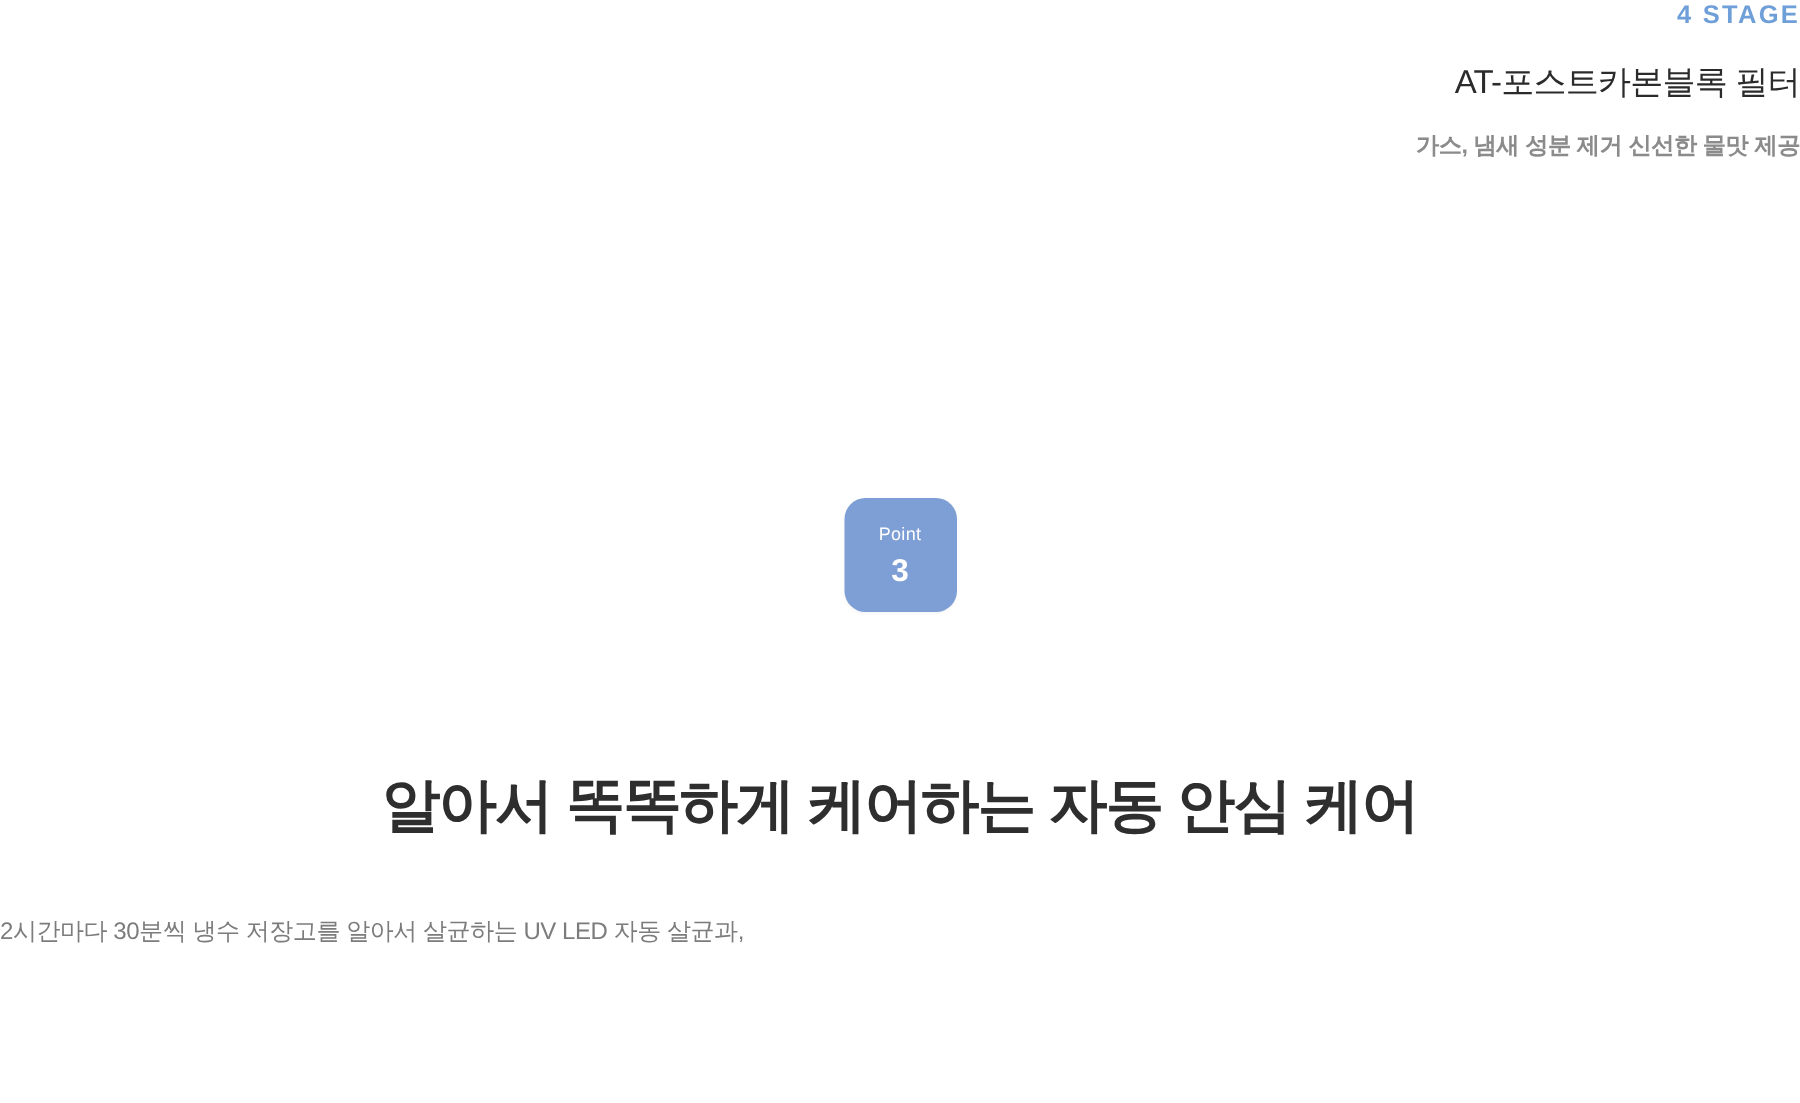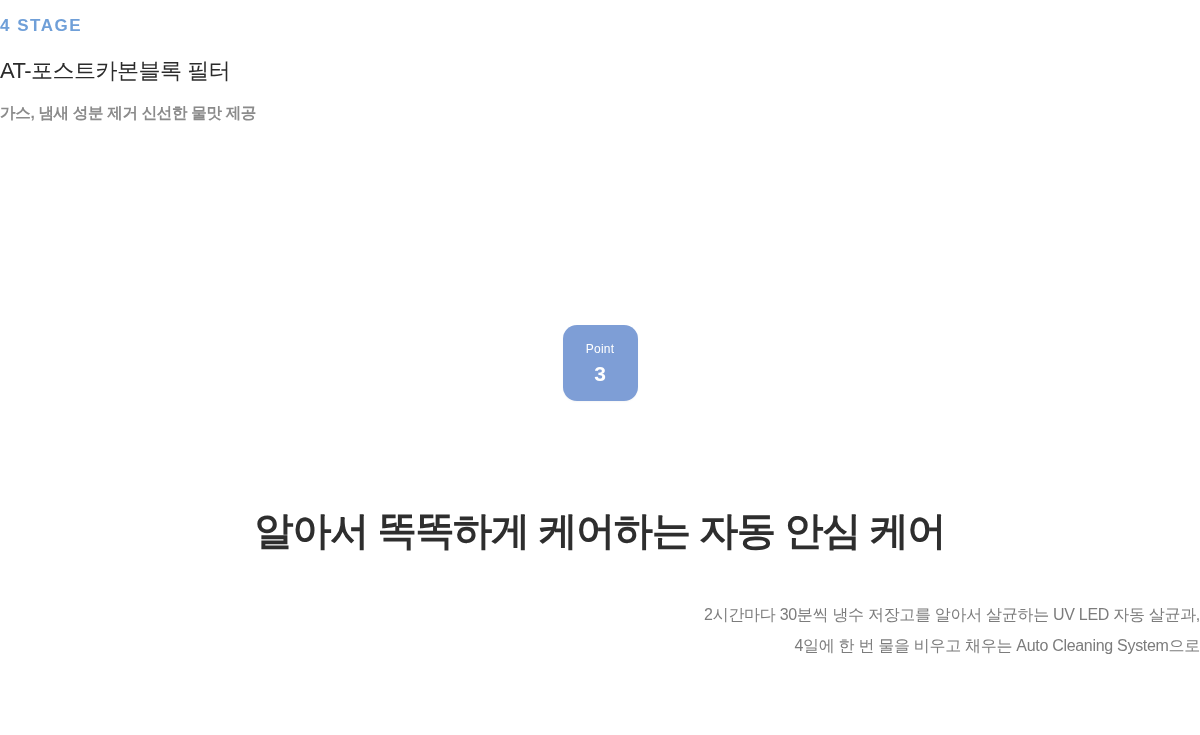--- a/index.html
+++ b/index.html
@@ -19,22 +19,22 @@
 
   .page {
     width: 1200px;
     height: 735px;
     position: relative;
   }
 
   
   .stage-block {
     width: 100%;
-    text-align: left;
-    padding-top: 16px;
+    text-align: right;
+    padding-top: 0px;
   }
   .stage-label {
     font-size: 17px;
     font-weight: 700;
     letter-spacing: 1.5px;
     color: #6f9fd8;
     line-height: 20px;
     margin: 0;
     padding-top: 0px;
   }
@@ -66,20 +66,21 @@
     width: 75px;
     height: 76px;
     border-radius: 14px;
     background: #7e9ed6;
     color: #ffffff;
     display: flex;
     flex-direction: column;
     align-items: center;
     justify-content: center;
     box-shadow: 0 1px 2px rgba(0,0,0,0.04);
+    margin-top: 23px;
   }
   .point-badge .point-word {
     font-size: 12px;
     font-weight: 400;
     letter-spacing: 0.2px;
     line-height: 14px;
     margin-bottom: 7px;
   }
   .point-badge .point-num {
     font-size: 21px;
@@ -95,21 +96,21 @@
     font-size: 39px;
     font-weight: 700;
     color: #2e2e2e;
     letter-spacing: -1.2px;
     line-height: 48px;
   }
 
   
   .body-copy {
     width: 100%;
-    text-align: right;
+    text-align: left;
     margin-top: 44px;
     font-size: 16px;
     font-weight: 400;
     color: #7c7c7c;
     line-height: 31px;
     letter-spacing: -0.3px;
   }
   .body-copy .line {
     display: block;
   }
@@ -129,16 +130,15 @@
     <div class="point-badge">
       <span class="point-word">Point</span>
       <span class="point-num">3</span>
     </div>
   </div>
 
   <h2 class="headline">알아서 똑똑하게 케어하는 자동 안심 케어</h2>
 
   <div class="body-copy">
     <span class="line">2시간마다 30분씩 냉수 저장고를 알아서 살균하는 UV LED 자동 살균과,</span>
-    <span class="line">4일에 한 번 물을 비우고 채우는 Auto Cleaning System으로</span>
   </div>
 
 </div>
 
 </body></html>

